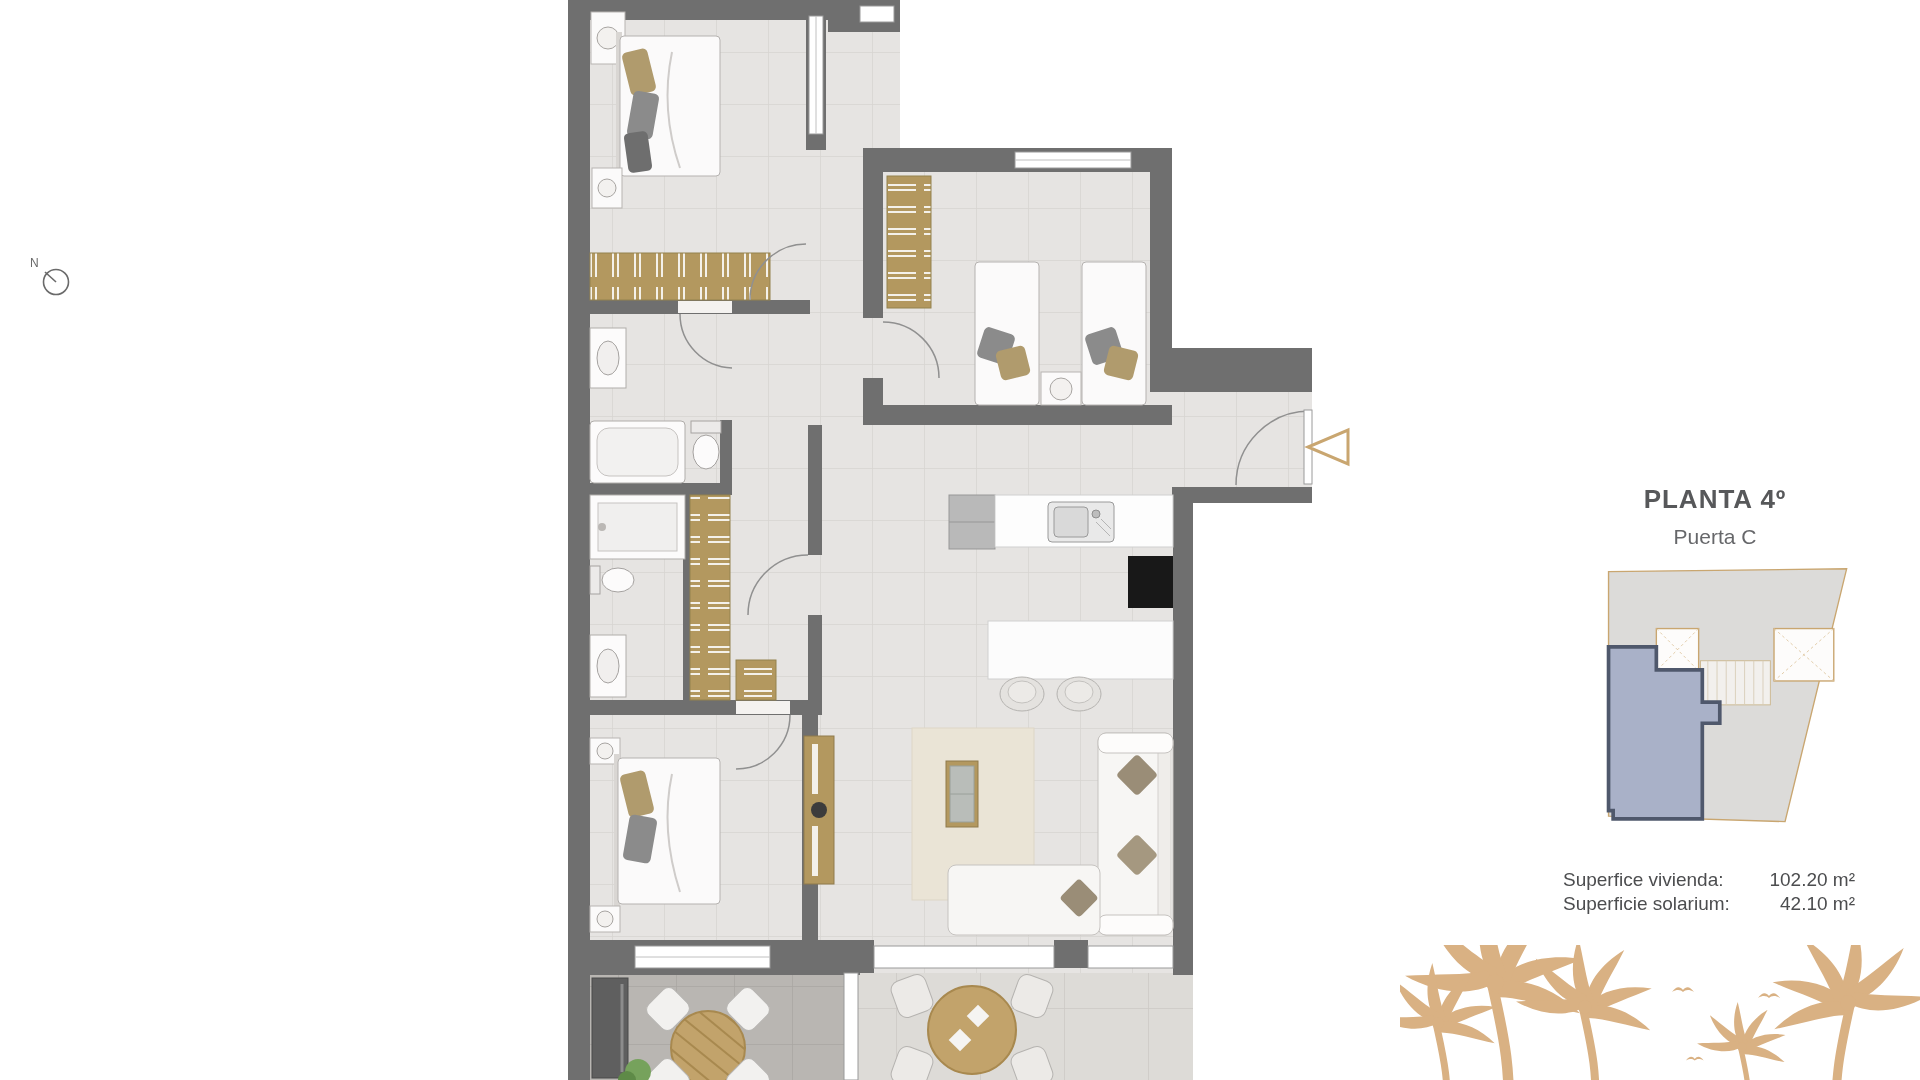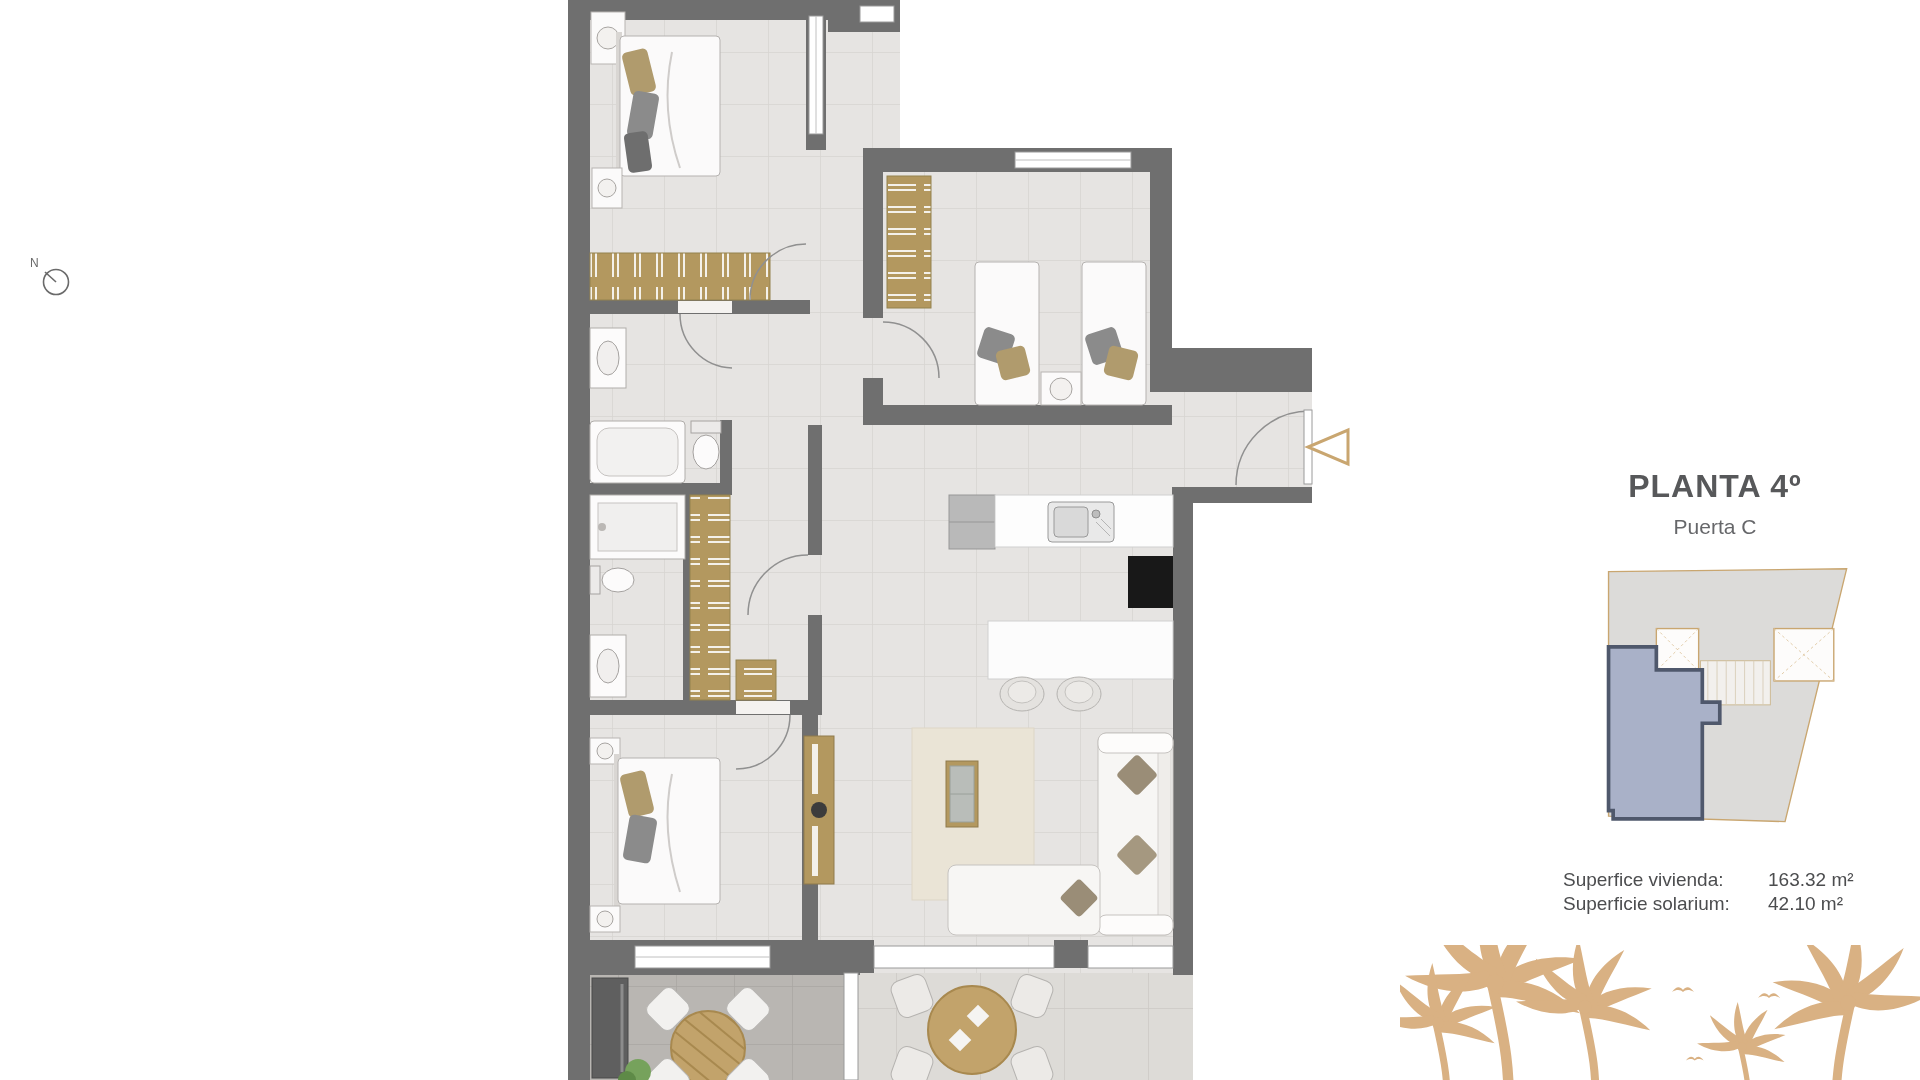--- a/index.html
+++ b/index.html
@@ -13,27 +13,27 @@
 
   
   #scalebar{position:absolute;left:40px;top:333px;width:60px;height:402px;}
   #scalebar .bar-dark{position:absolute;left:0;top:0;width:9px;height:402px;background:#7d7d7d;}
   #scalebar .bar-light{position:absolute;left:9px;top:0;width:11px;height:402px;background:#ffffff;border:1px solid #8f8f8f;box-sizing:border-box;}
   #scalebar .tick{position:absolute;left:24px;width:30px;font-size:13px;color:#7a7a7a;line-height:14px;}
   #scalebar .tickline{position:absolute;left:9px;width:13px;height:1px;background:#8f8f8f;}
 
   
   #title-block{position:absolute;left:1565px;top:468px;width:300px;text-align:center;color:#57585a;}
-  #title-block .t1{font-size:32px;font-weight:bold;letter-spacing:1px;}
+  #title-block .t1{font-size:26px;font-weight:bold;letter-spacing:1px;margin-top:16px;}
   #title-block .t2{font-size:21px;color:#66676a;margin-top:10px;}
 
   #keyplan{position:absolute;left:1592px;top:552px;}
 
   #areas{position:absolute;left:1563px;top:868px;width:292px;font-size:19px;color:#4c4d4f;line-height:23px;}
-  #areas .row{display:flex;justify-content:flex-start;margin-bottom:1px;}
+  #areas .row{display:flex;justify-content:space-between;margin-bottom:1px;}
   #areas .lbl{width:205px;}
   #areas .val{white-space:nowrap;text-align:right;}
 
   #palms{position:absolute;left:1400px;top:945px;width:520px;height:135px;}
 </style>
 </head>
 <body>
 
 <div id="stage">
 
@@ -283,21 +283,21 @@
     <rect x="198" y="80" width="65" height="57" fill="#fdfcfb" stroke="#c9a670" stroke-width="1.5"></rect>
     <path d="M198,80 L263,137 M263,80 L198,137" stroke="#dfc9a4" stroke-width="1" stroke-dasharray="3,3" fill="none"></path>
     <rect x="118" y="115" width="76" height="48" fill="#f2f0ed" stroke="#cbb68e" stroke-width="1"></rect>
     <path d="M126,115 V163 M136,115 V163 M146,115 V163 M156,115 V163 M166,115 V163 M176,115 V163 M186,115 V163" stroke="#d8cdb8" stroke-width="1" fill="none"></path>
     <polygon points="18,100 70,100 70,125 120,125 120,160 139,160 139,183 120,183 120,287 23,287 23,278 18,278" fill="#a9b1c8" stroke="#4f586c" stroke-width="4" stroke-linejoin="miter"></polygon>
   </svg>
 
   <div id="areas">
     <div class="row">
       <div class="lbl">Superfice vivienda:</div>
-      <div class="val">163.32 m²</div>
+      <div class="val">102.20 m²</div>
     </div>
     <div class="row">
       <div class="lbl">Superficie solarium:</div>
       <div class="val">42.10 m²</div>
     </div>
   </div>
 
   <svg id="palms" viewBox="0 0 520 135">
     <defs>
       <g id="palm">

